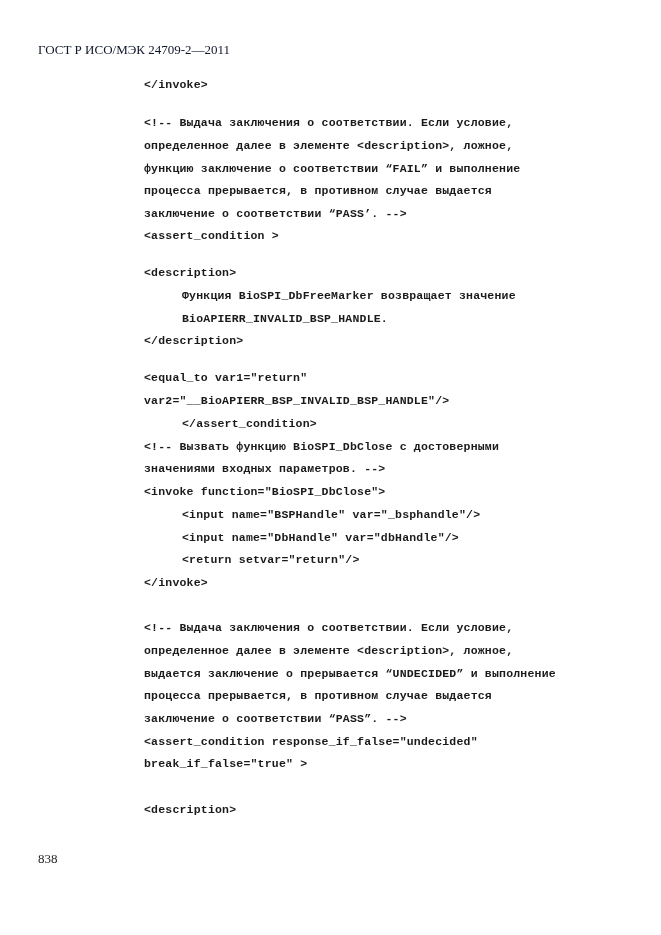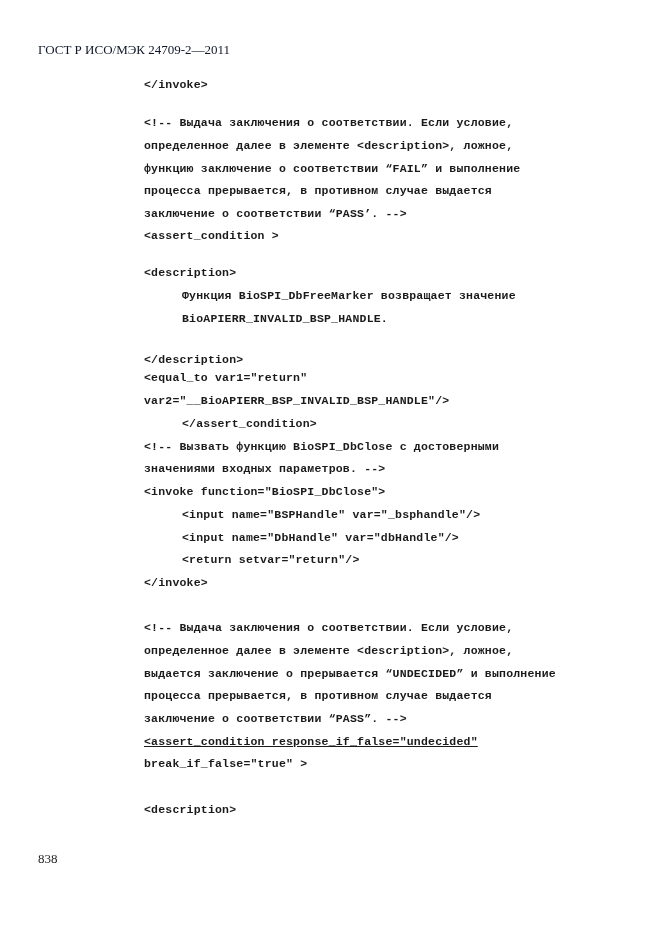--- a/index.html
+++ b/index.html
@@ -33,34 +33,34 @@
     <div class="line l0" style="top: 78px;">&lt;/invoke&gt;</div>
     <div class="line l0" style="top: 116px;">&lt;!-- Выдача заключения о соответствии. Если условие,</div>
     <div class="line l0" style="top: 139px;">определенное далее в элементе &lt;description&gt;, ложное,</div>
     <div class="line l0" style="top: 162px;">функцию заключение о соответствии “FAIL” и выполнение</div>
     <div class="line l0" style="top: 184px;">процесса прерывается, в противном случае выдается</div>
     <div class="line l0" style="top: 207px;">заключение о соответствии “PASS’. --&gt;</div>
     <div class="line l0" style="top: 229px;">&lt;assert_condition &gt;</div>
     <div class="line l0" style="top: 266px;">&lt;description&gt;</div>
     <div class="line l1" style="top: 289px;">Функция BioSPI_DbFreeMarker возвращает значение</div>
     <div class="line l1" style="top: 312px;">BioAPIERR_INVALID_BSP_HANDLE.</div>
-    <div class="line l0" style="top: 334px; margin-top: 19px;">&lt;/description&gt;</div>
+    <div class="line l0" style="top: 334px;">&lt;/description&gt;</div>
     <div class="line l0" style="top: 371px;">&lt;equal_to var1="return"</div>
     <div class="line l0" style="top: 394px;">var2="__BioAPIERR_BSP_INVALID_BSP_HANDLE"/&gt;</div>
     <div class="line l0" style="top: 417px; margin-left: 38px;">&lt;/assert_condition&gt;</div>
     <div class="line l0" style="top: 440px;">&lt;!-- Вызвать функцию BioSPI_DbClose с достоверными</div>
     <div class="line l0" style="top: 462px;">значениями входных параметров. --&gt;</div>
     <div class="line l0" style="top: 485px;">&lt;invoke function="BioSPI_DbClose"&gt;</div>
     <div class="line l1" style="top: 508px;">&lt;input name="BSPHandle" var="_bsphandle"/&gt;</div>
     <div class="line l1" style="top: 531px;">&lt;input name="DbHandle" var="dbHandle"/&gt;</div>
     <div class="line l1" style="top: 553px;">&lt;return setvar="return"/&gt;</div>
     <div class="line l0" style="top: 576px;">&lt;/invoke&gt;</div>
     <div class="line l0" style="top: 621px;">&lt;!-- Выдача заключения о соответствии. Если условие,</div>
     <div class="line l0" style="top: 644px;">определенное далее в элементе &lt;description&gt;, ложное,</div>
     <div class="line l0" style="top: 667px;">выдается заключение о прерывается “UNDECIDED” и выполнение</div>
     <div class="line l0" style="top: 689px;">процесса прерывается, в противном случае выдается</div>
     <div class="line l0" style="top: 712px;">заключение о соответствии “PASS”. --&gt;</div>
-    <div class="line l0" style="top: 735px; text-decoration: underline;">&lt;assert_condition response_if_false="undecided"</div>
+    <div class="line l0" style="top: 735px;">&lt;assert_condition response_if_false="undecided"</div>
     <div class="line l0" style="top: 757px;">break_if_false="true" &gt;</div>
     <div class="line l0" style="top: 803px;">&lt;description&gt;</div>
   </div>
 
 <div class="page-num">838</div>
 
 </body></html>

